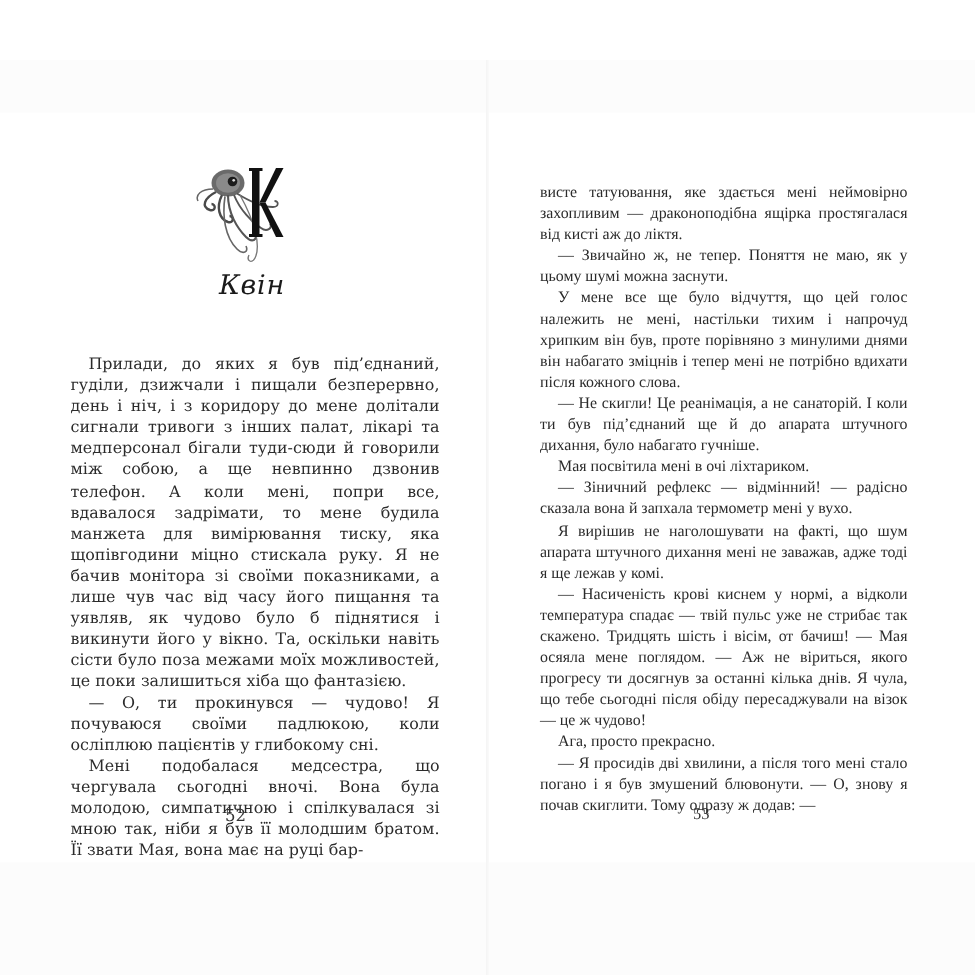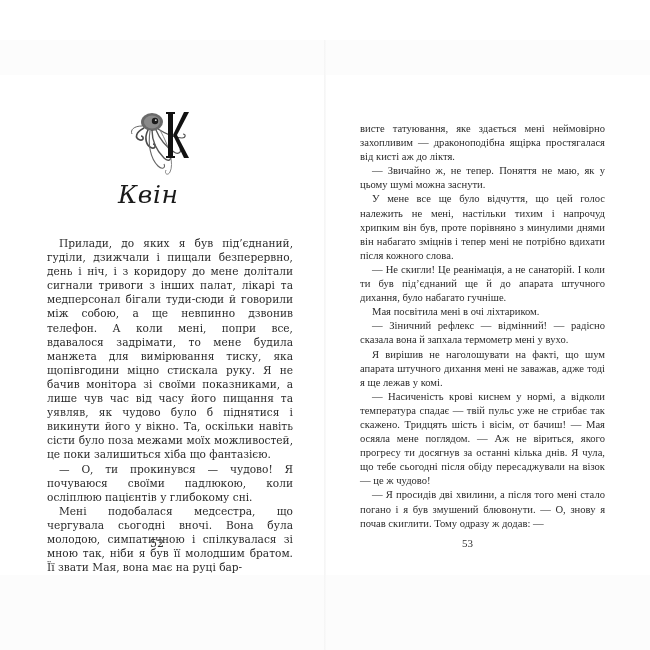--- a/index.html
+++ b/index.html
@@ -62,24 +62,24 @@
       left: 12px;
       top: 0;
       width: 76px;
       height: 70px;
     }
     .chapter-title {
       position: absolute;
       left: 0;
       top: 72px;
       width: 100px;
-      text-align: left;
+      text-align: center;
       font-family: "DejaVu Serif", "Liberation Serif", serif;
       font-style: italic;
-      font-size: 25px;
+      font-size: 18px;
       color: #1a1a1a;
       letter-spacing: 0.5px;
     }
 
     .text-block {
       position: absolute;
       font-size: 10.6px;
       line-height: 14.1px;
       text-align: justify;
       color: #2b2b2b;
@@ -159,18 +159,19 @@
   <div class="page right">
     <div class="text-block">
       <p>висте татуювання, яке здається мені неймовірно захопливим — драконоподібна ящірка простягалася від кисті аж до ліктя.</p>
       <p class="indent">— Звичайно ж, не тепер. Поняття не маю, як у цьому шумі можна заснути.</p>
       <p class="indent">У мене все ще було відчуття, що цей голос належить не мені, настільки тихим і напрочуд хрипким він був, проте порівняно з минулими днями він набагато зміцнів і тепер мені не потрібно вдихати після кожного слова.</p>
       <p class="indent">— Не скигли! Це реанімація, а не санаторій. І коли ти був під’єднаний ще й до апарата штучного дихання, було набагато гучніше.</p>
       <p class="indent">Мая посвітила мені в очі ліхтариком.</p>
       <p class="indent">— Зіничний рефлекс — відмінний! — радісно сказала вона й запхала термометр мені у вухо.</p>
       <p class="indent">Я вирішив не наголошувати на факті, що шум апарата штучного дихання мені не заважав, адже тоді я ще лежав у комі.</p>
       <p class="indent">— Насиченість крові киснем у нормі, а відколи температура спадає — твій пульс уже не стрибає так скажено. Тридцять шість і вісім, от бачиш! — Мая осяяла мене поглядом. — Аж не віриться, якого прогресу ти досягнув за останні кілька днів. Я чула, що тебе сьогодні після обіду пересаджували на візок — це ж чудово!</p>
+      <p class="indent">Ага, просто прекрасно.</p>
       <p class="indent">— Я просидів дві хвилини, а після того мені стало погано і я був змушений блювонути. — О, знову я почав скиглити. Тому одразу ж додав: —</p>
     </div>
 
     <div class="folio">53</div>
   </div>
 </div>
 
 </body></html>

